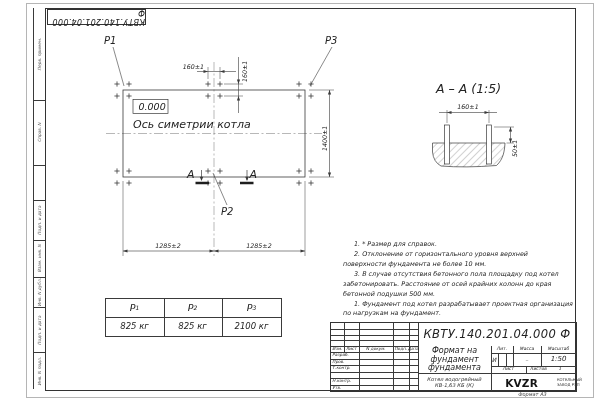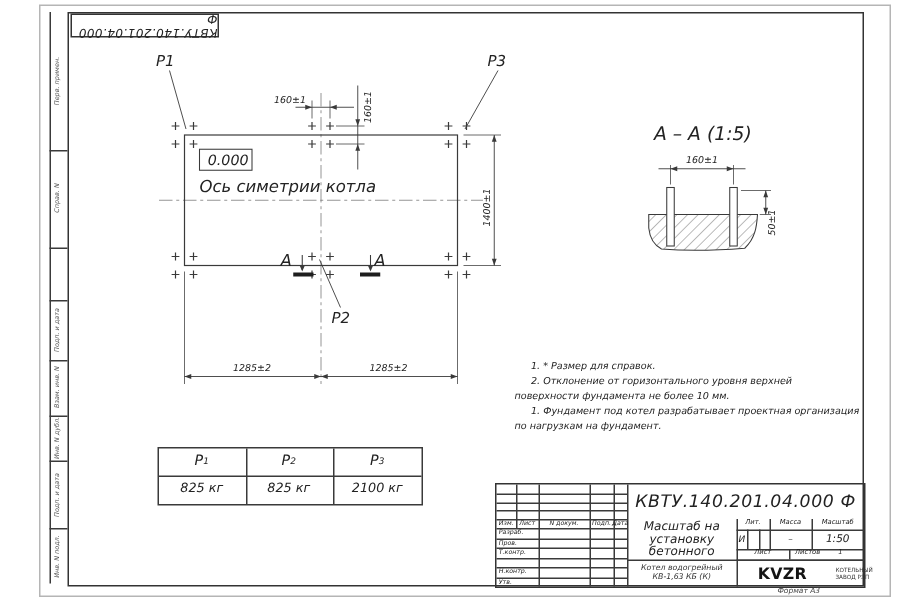--- a/index.html
+++ b/index.html
@@ -140,20 +140,21 @@
       <path d="M510.5 127 l-1.6 4.5 l3.2 0 z"></path>
         <path d="M510.5 143 l-1.6 -4.5 l3.2 0 z"></path>
     </g>
     <text x="468" y="108.5" font-size="6.3" text-anchor="middle">160±1</text>
     <text transform="translate(516.5 157) rotate(-90)" font-size="6.3">50±1</text>
   </svg>
 
   <div class="notes">
     <p>1. * Размер для справок.</p>
     <p>2. Отклонение от горизонтального уровня верхней поверхности фундамента не более 10 мм.</p>
+    <p>3. В случае отсутствия бетонного пола площадку под котел забетонировать. Расстояние от осей крайних колонн до края бетонной подушки 500 мм.</p>
     <p>1. Фундамент под котел разрабатывает проектная организация по нагрузкам на фундамент.</p>
   </div>
 
   <div class="abs" style="left:105px;top:298px;width:175px;height:37px;border:1px solid #3a3a3a;">
     <div class="ln" style="left:57.6px;top:0;width:0.8px;height:37px;"></div>
     <div class="ln" style="left:116.2px;top:0;width:0.8px;height:37px;"></div>
     <div class="ln" style="left:0;top:17.5px;width:175px;height:0.8px;"></div>
     <div class="cell" style="left:0;top:0;width:57px;height:17px;font-size:9.5px;">
       <span>P</span>
         <sub style="font-size:6px;">1</sub>
@@ -200,23 +201,23 @@
 
     <div class="cellL" style="left:1.5px;top:29px;width:26px;height:6.5px;font-size:4.2px;">Разраб.</div>
     <div class="cellL" style="left:1.5px;top:35.5px;width:26px;height:6.5px;font-size:4.2px;">Пров.</div>
     <div class="cellL" style="left:1.5px;top:42px;width:26px;height:6.5px;font-size:4.2px;">Т.контр.</div>
     <div class="cellL" style="left:1.5px;top:55px;width:26px;height:6.5px;font-size:4.2px;">Н.контр.</div>
     <div class="cellL" style="left:1.5px;top:61.5px;width:26px;height:6.5px;font-size:4.2px;">Утв.</div>
 
     <div class="cell" style="left:87px;top:0;width:158px;height:23px;font-size:11.5px;letter-spacing:.4px;">КВТУ.140.201.04.000 Ф</div>
 
     <div class="abs" style="left:87px;top:24px;width:73px;height:26px;display:flex;flex-direction:column;align-items:center;justify-content:center;">
-      <div class="it" style="font-size:8px;line-height:1.1;">Масштаб на</div>
-      <div class="it" style="font-size:8px;line-height:1.1;">установку</div>
-      <div class="it" style="font-size:8px;line-height:1.1;">бетонного</div>
+      <div class="it" style="font-size:8px;line-height:1.1;">Формат на</div>
+      <div class="it" style="font-size:8px;line-height:1.1;">фундамент</div>
+      <div class="it" style="font-size:8px;line-height:1.1;">фундамента</div>
     </div>
     <div class="tb-line" style="left:87px;top:50px;width:158px;height:0.8px;"></div>
 
     <div class="abs" style="left:87px;top:51px;width:73px;height:16px;display:flex;flex-direction:column;align-items:center;justify-content:center;">
       <div class="it" style="font-size:5.2px;line-height:1.25;color:#333;">Котел водогрейный</div>
       <div class="it" style="font-size:5.2px;line-height:1.25;color:#333;">КВ-1,63 КБ (К)</div>
     </div>
 
     <div class="tb-line" style="left:160px;top:30px;width:85px;height:0.7px;"></div>
     <div class="tb-line" style="left:160px;top:43px;width:85px;height:0.7px;"></div>

